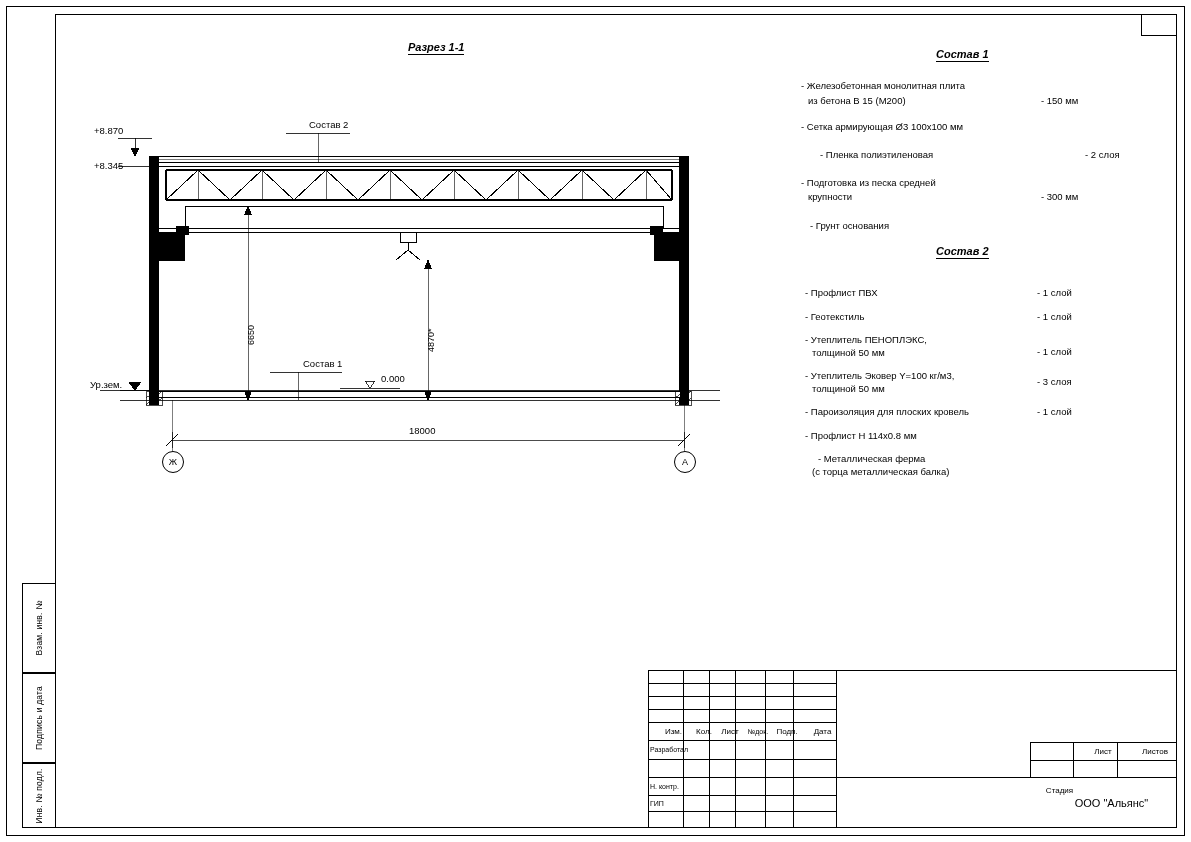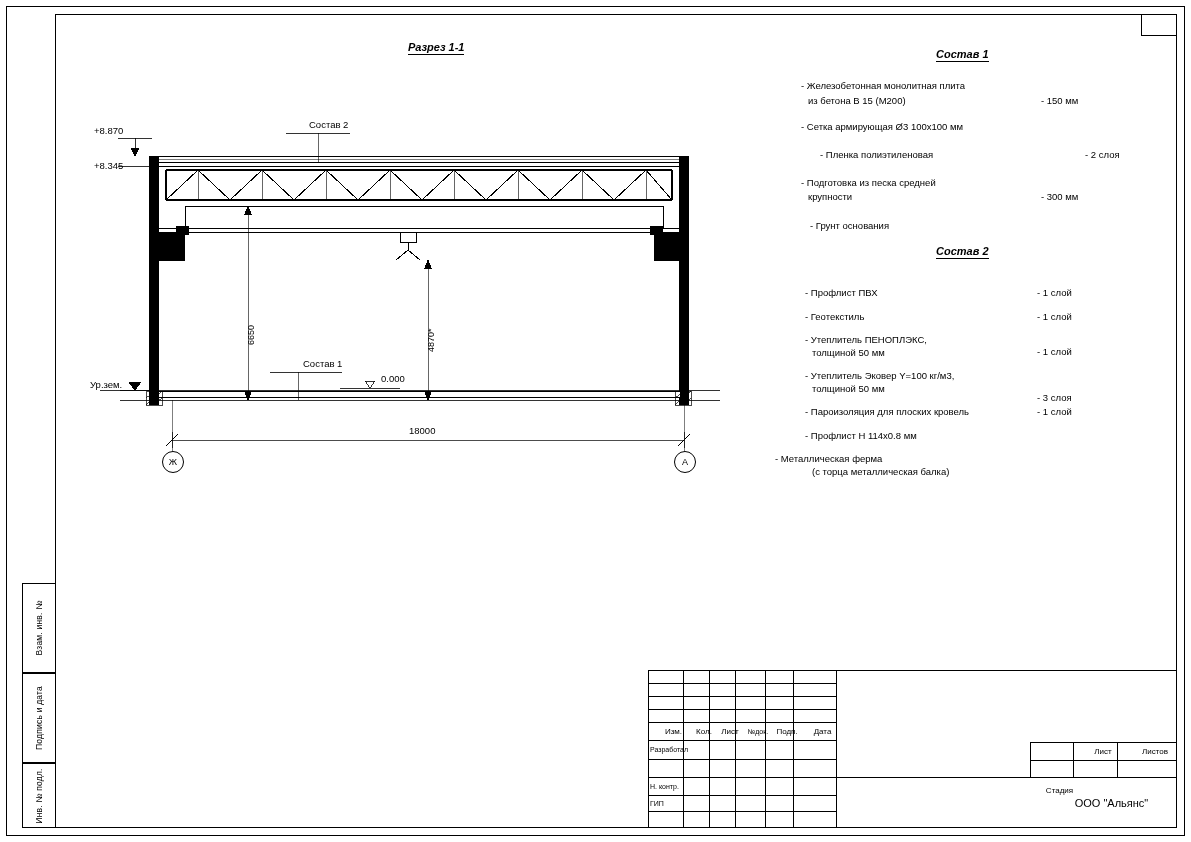--- a/index.html
+++ b/index.html
@@ -271,28 +271,28 @@
 
   <div class="abs t" style="left:805px; top:311px;">- Геотекстиль</div>
   <div class="abs t" style="left:1037px; top:311px;">- 1 слой</div>
 
   <div class="abs t" style="left:805px; top:334px;">- Утеплитель ПЕНОПЛЭКС,</div>
   <div class="abs t" style="left:812px; top:347px;">толщиной 50 мм</div>
   <div class="abs t" style="left:1037px; top:346px;">- 1 слой</div>
 
   <div class="abs t" style="left:805px; top:370px;">- Утеплитель Эковер Y=100 кг/м3,</div>
   <div class="abs t" style="left:812px; top:383px;">толщиной 50 мм</div>
-  <div class="abs t" style="left:1037px; top:392px;">- 3 слоя</div>
+  <div class="abs t" style="left:1037px; top:376px;">- 3 слоя</div>
 
   <div class="abs t" style="left:805px; top:406px;">- Пароизоляция для плоских кровель</div>
   <div class="abs t" style="left:1037px; top:406px;">- 1 слой</div>
 
   <div class="abs t" style="left:805px; top:430px;">- Профлист Н 114х0.8 мм</div>
 
-  <div class="abs t" style="left:775px; top:453px;">- Металлическая ферма</div>
+  <div class="abs t" style="left:818px; top:453px;">- Металлическая ферма</div>
   <div class="abs t" style="left:812px; top:466px;">(с торца металлическая балка)</div>
 
   <div class="abs tb" style="left:648px; top:670px; width:529px; height:158px;"></div>
 
   <div class="abs ln hl" style="left:648px; top:683px; width:188px;"></div>
   <div class="abs ln hl" style="left:648px; top:696px; width:188px;"></div>
   <div class="abs ln hl" style="left:648px; top:709px; width:188px;"></div>
   <div class="abs ln hl" style="left:648px; top:722px; width:188px;"></div>
   <div class="abs ln hl" style="left:648px; top:740px; width:188px;"></div>
   <div class="abs ln hl" style="left:648px; top:759px; width:188px;"></div>

